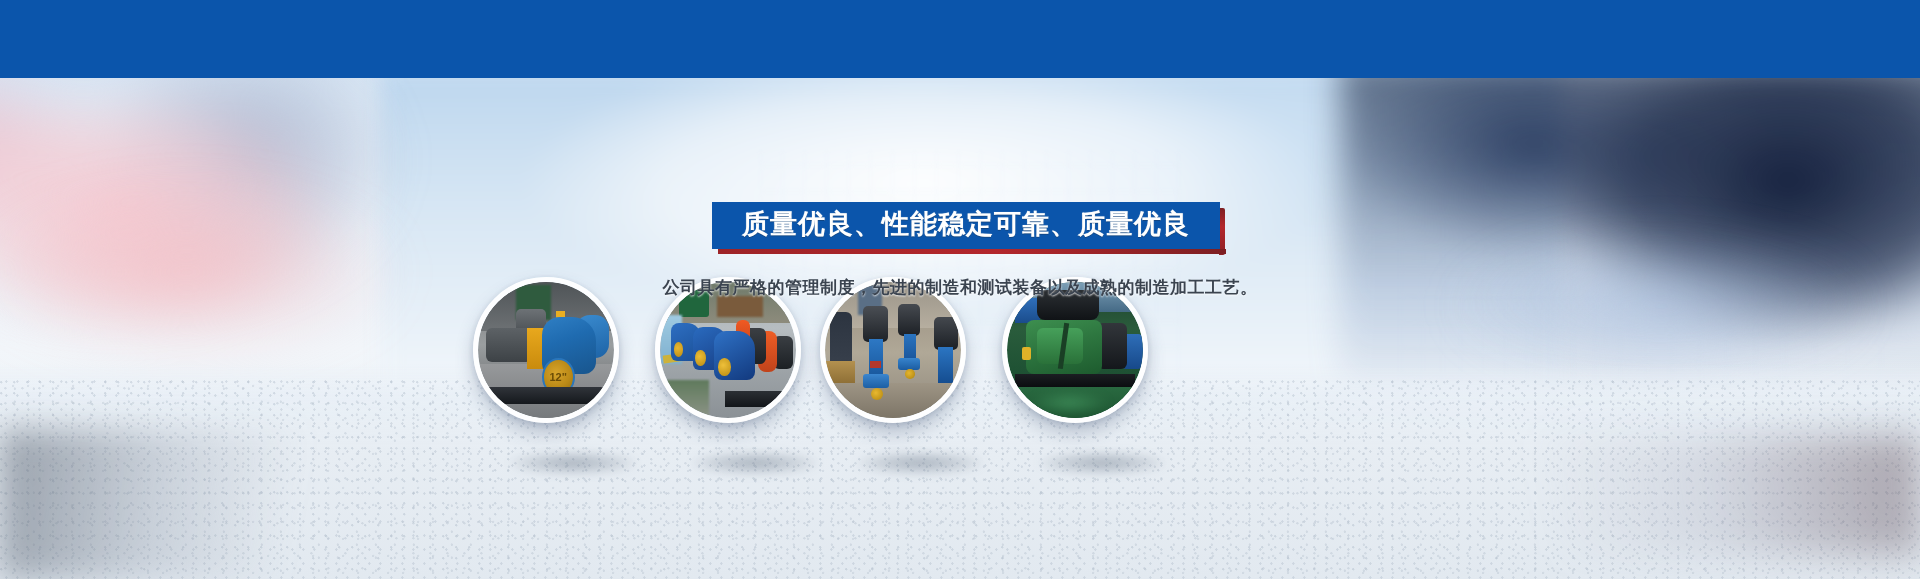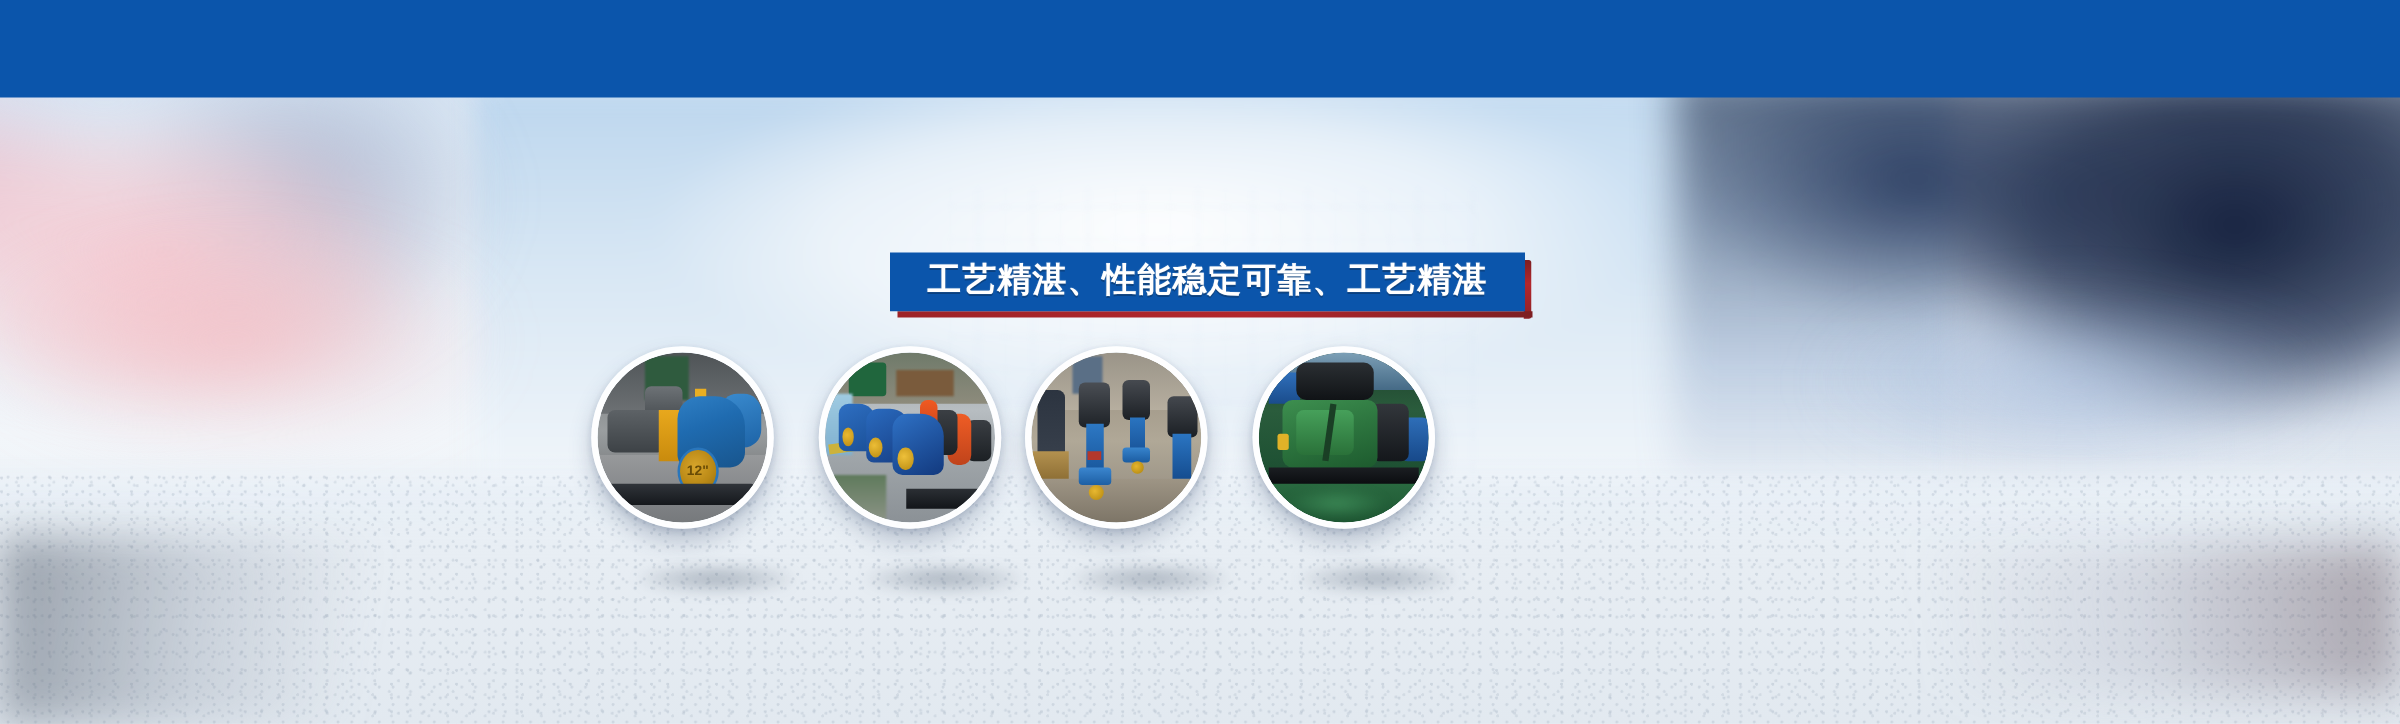--- a/index.html
+++ b/index.html
@@ -409,18 +409,19 @@
         </div>
       </div>
     </div>
 
   </div>
 
   <div class="headline-wrap">
     <div class="headline-shadow-r"></div>
     <div class="headline-shadow-b"></div>
     <div class="headline">
-      <span class="headline-text">工艺精湛、性能稳定可靠、工艺精湛</span>
+      <span class="headline-text">质量优良、性能稳定可靠、质量优良</span>
     </div>
   </div>
 
+  <div class="subtitle">公司具有严格的管理制度，先进的制造和测试装备以及成熟的制造加工工艺。</div>
 
 </div>
 
 </body></html>

